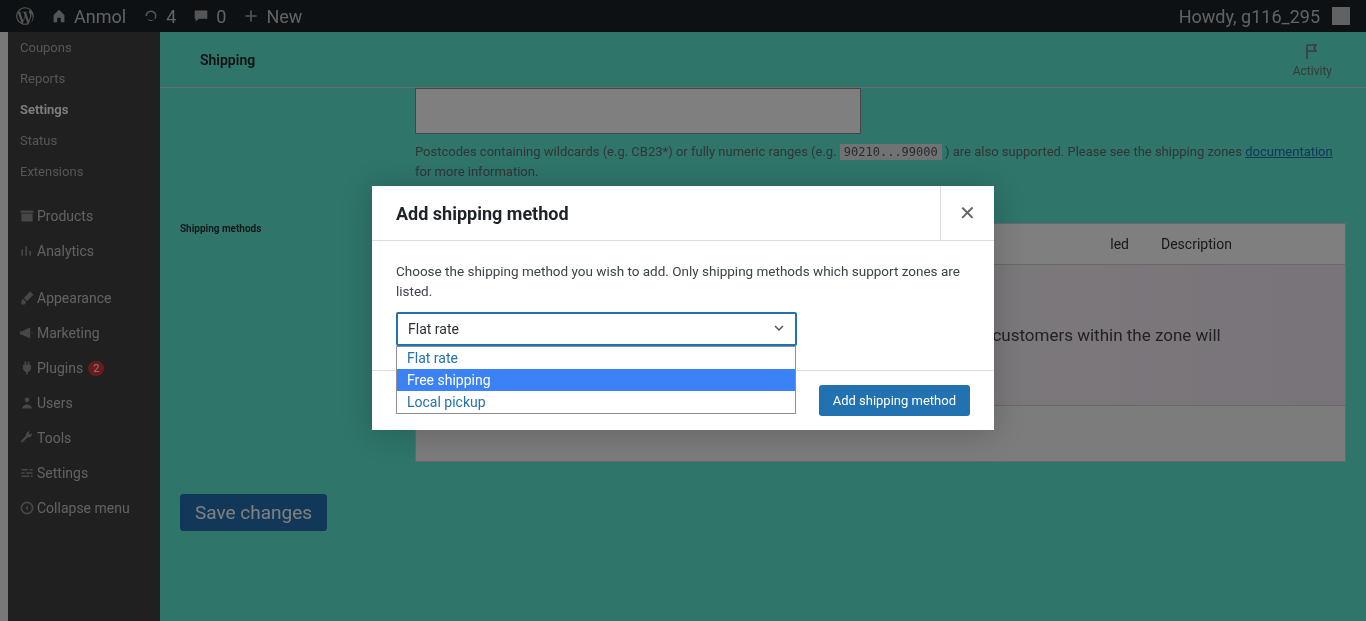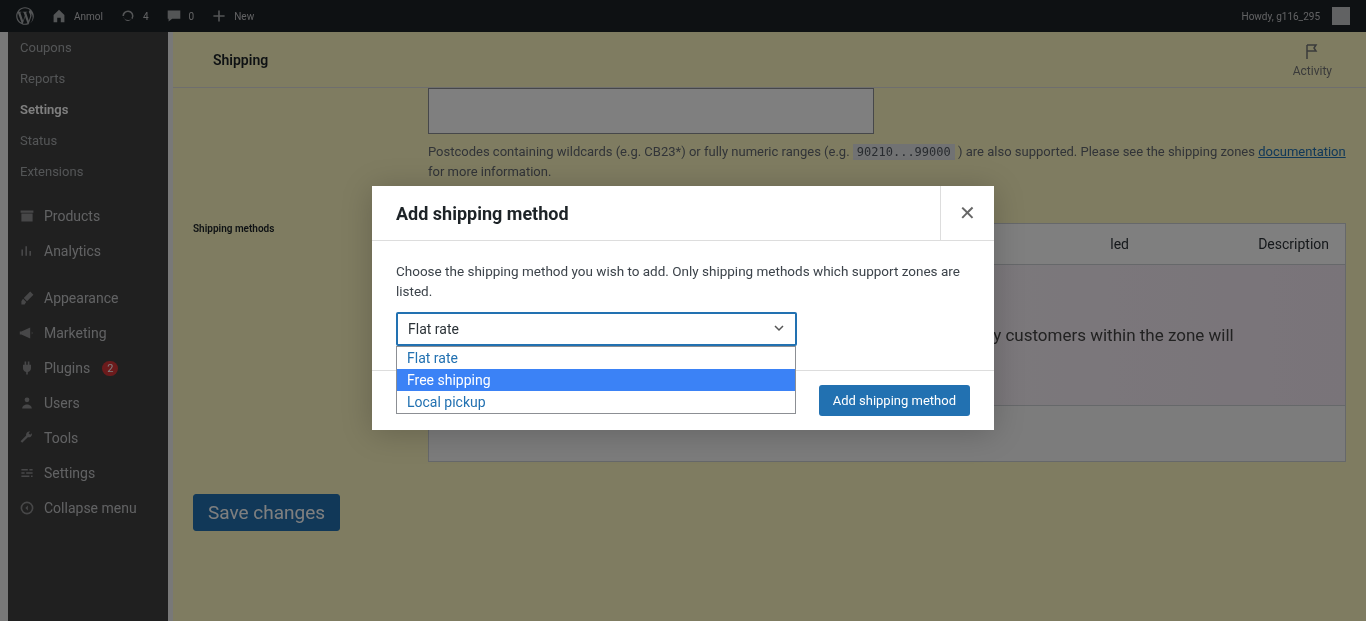--- a/index.html
+++ b/index.html
@@ -1,35 +1,35 @@
 <!DOCTYPE html>
 <html><head>
 <meta charset="utf-8">
 <style>
 * { margin:0; padding:0; box-sizing:border-box; font-family:-apple-system,BlinkMacSystemFont,"Segoe UI",Roboto,sans-serif; }
 body { width:1366px; height:621px; overflow:hidden; background:#f0f0f1; position:relative; }
 
 
-.adminbar { height:32px; background:#1d2327; color:#c3c4c7; display:flex; align-items:center; font-size:10px; padding:0 8px; justify-content:space-between; }
+.adminbar { height:32px; background:#1d2327; color:#c3c4c7; display:flex; align-items:center; font-size:18px; padding:0 8px; justify-content:space-between; }
 .adminbar-left,.adminbar-right { display:flex; align-items:center; gap:0; }
 .ab-item { display:flex; align-items:center; padding:0 8px; height:32px; cursor:pointer; gap:6px; }
 .ab-ico { width:18px; height:18px; display:inline-flex; align-items:center; justify-content:center; }
 .avatar-sq { width:18px; height:18px; background:#c3c4c7; margin-left:6px; }
 
 
 .sidebar { position:absolute; top:32px; left:8px; width:160px; bottom:0; background:#404040; color:#c3c4c7; font-size:14px; }
 .sb-sub { padding:8px 12px; cursor:pointer; color:#a7aaad; font-size:13px; }
 .sb-sub.active { color:#fff; font-weight:600; }
-.sb-top { display:flex; align-items:center; gap:8px; padding:8px 10px; cursor:pointer; border-top:1px solid #32373c00; }
+.sb-top { display:flex; align-items:center; gap:1px; padding:8px 10px; cursor:pointer; border-top:1px solid #32373c00; }
 .sb-top.first { border-top:none; margin-top:12px; }
 .sb-ico { width:18px; height:18px; display:inline-flex; align-items:center; justify-content:center; opacity:.6; }
 .sb-badge { background:#d63638; color:#fff; border-radius:9px; font-size:11px; padding:0 5px; margin-left:4px; line-height:15px; }
 
 
-.content { position:absolute; top:32px; left:160px; right:0; bottom:0; background:#fef9c3;margin-left:13px; }
+.content { position:absolute; top:32px; left:160px; right:0; bottom:0; background:#5eead4; }
 .content-head { height:56px; display:flex; align-items:center; justify-content:space-between; padding:0 20px; border-bottom:1px solid #ddd; background:#fff0; }
 .page-title { font-size:14px; font-weight:600; color:#1d2327; padding:0 20px; height:56px; display:flex; align-items:center; }
 .activity { text-align:center; color:#757575; font-size:12px; cursor:pointer; margin-right:14px; }
 .activity svg { display:block; margin:0 auto 2px; }
 
 .body-inner { padding:0 20px 20px; position:relative; }
 .help-textarea { width:446px; height:46px; border:1px solid #8c8f94; background:#fff; resize:both; margin-left:235px; }
 .help-note { font-size:13px; color:#646970; margin:8px 0 0 235px; max-width:920px; line-height:1.5; }
 .help-note code { background:#e2e4e7; padding:1px 4px; font-family:monospace; font-size:12px; color:#50575e; }
 .help-note a { color:#2271b1; text-decoration:underline; }
@@ -213,21 +213,21 @@
     <div class="help-note">
       <span>Postcodes containing wildcards (e.g. CB23*) or fully numeric ranges (e.g. </span><code>90210...99000</code><span> ) are also supported. Please see the shipping zones </span><a href="#">documentation</a><span> for more information.</span>
     </div>
 
     <div class="methods-row">
       <div class="methods-label">Shipping methods</div>
       <div class="methods-table">
         <div class="mt-head">
           <div style="flex:1"></div>
           <div>led</div>
-          <div style="width:200px;text-align:right">Description</div>
+          <div style="width:200px;text-align:left">Description</div>
         </div>
         <div class="mt-body">
           <span style="margin-left:520px;display:inline-block">ly customers within the zone will</span>
         </div>
         <div class="mt-foot"></div>
       </div>
     </div>
 
     <button class="save-btn">Save changes</button>
   </div>

